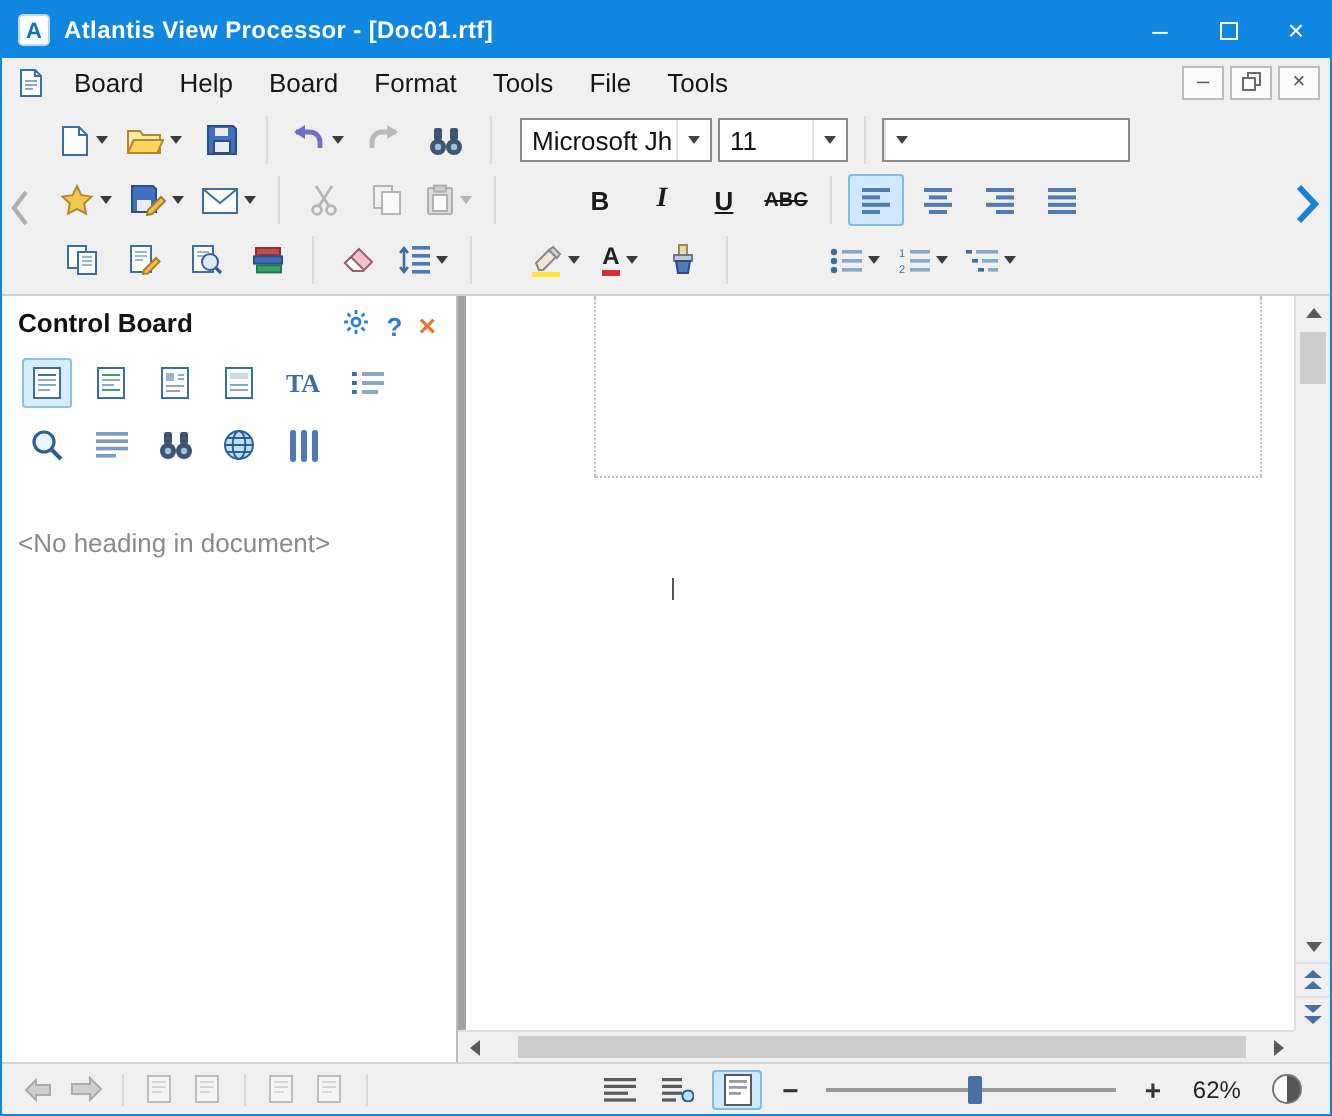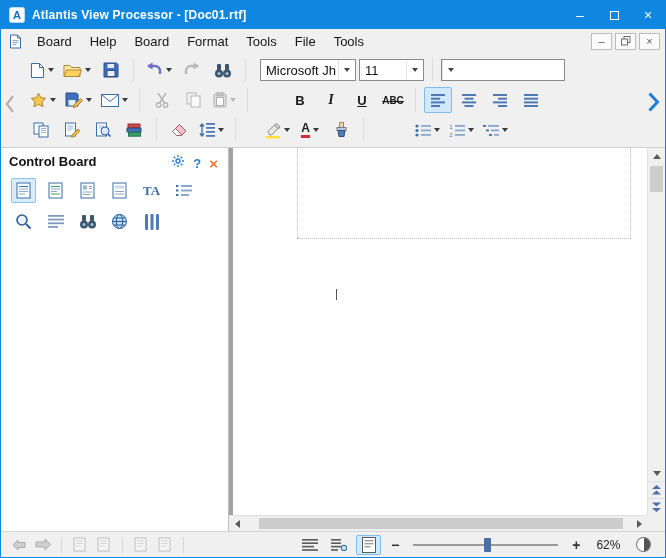--- a/index.html
+++ b/index.html
@@ -538,20 +538,21 @@
         <div class="cb-btn">
           <svg width="16" height="16" viewBox="0 0 16 16">
               <g fill="#4f7ab3">
                 <rect x="1" width="3" height="16" rx="1.2"></rect>
                 <rect x="6.5" width="3" height="16" rx="1.2"></rect>
                 <rect x="12" width="3" height="16" rx="1.2"></rect>
               </g>
             </svg>
         </div>
       </div>
+      <div class="cb-empty">&lt;No heading in document&gt;</div>
     </div>
 
     <div class="doc-area">
       <div class="page">
         <span class="guide-vl"></span>
         <span class="guide-vr"></span>
         <span class="guide-h"></span>
         <span class="caret"></span>
       </div>
 

